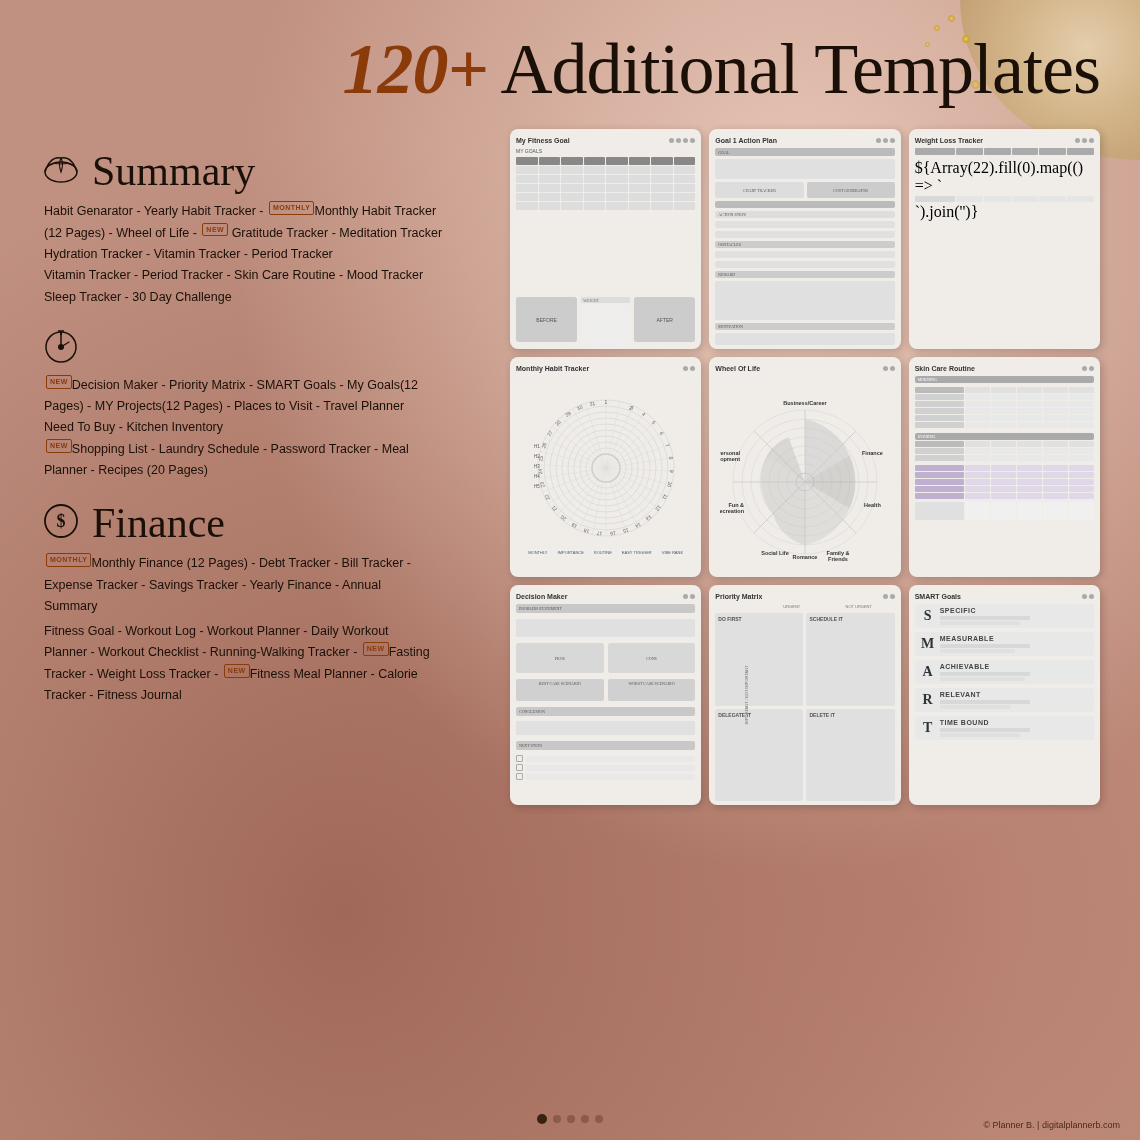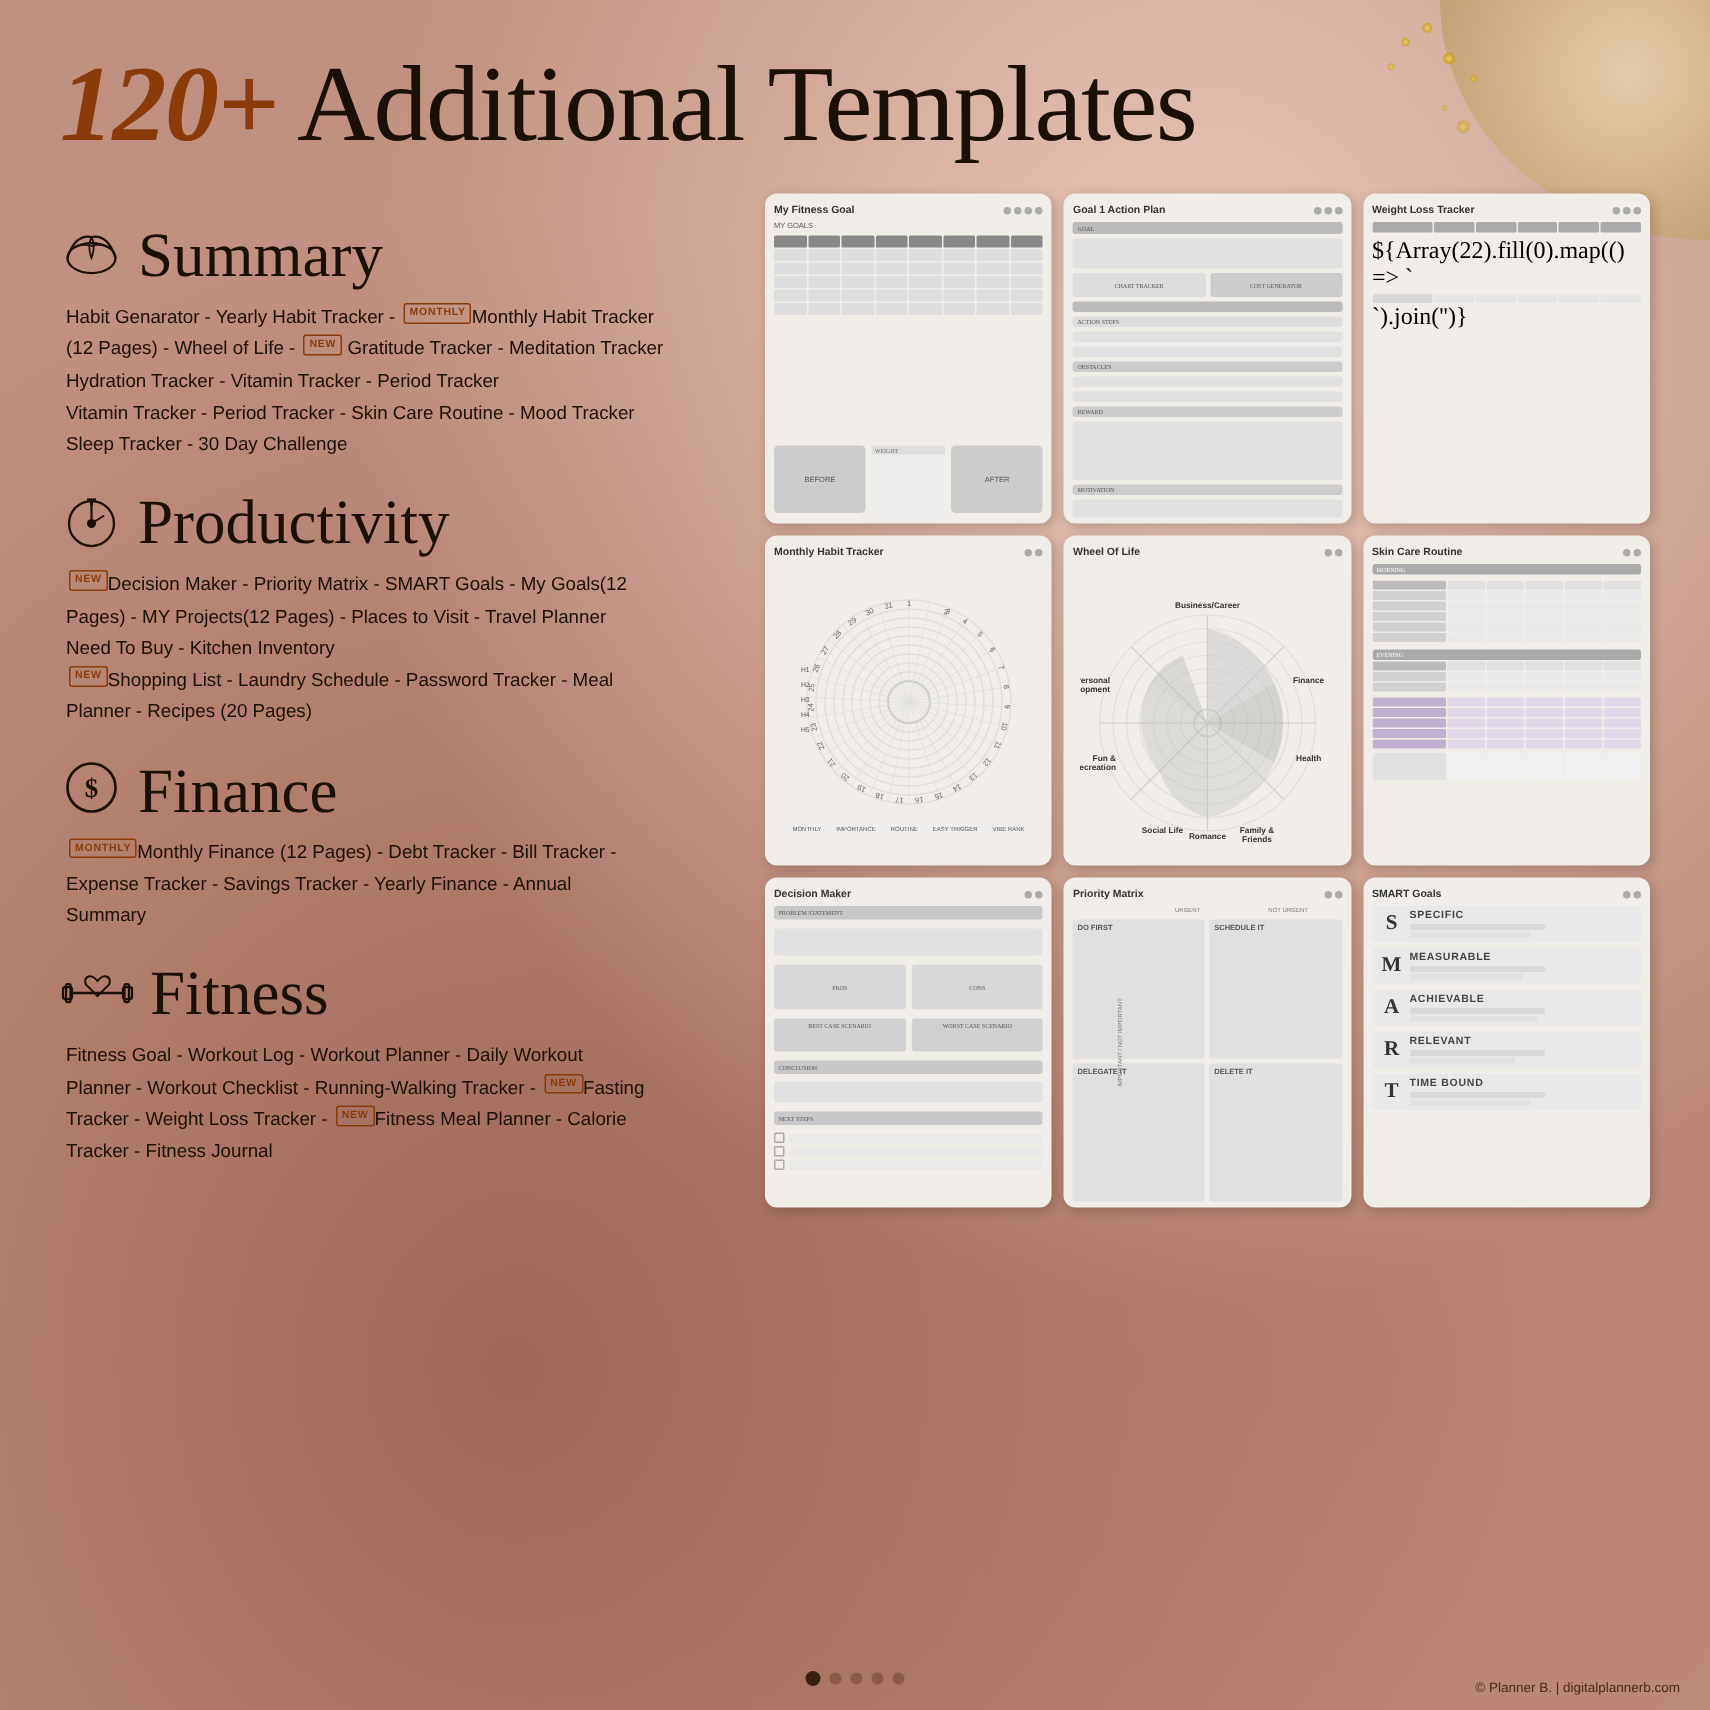--- a/index.html
+++ b/index.html
@@ -37,21 +37,21 @@
     }
 
     .main-content {
       position: absolute;
       inset: 0;
       padding: 30px 40px;
     }
 
     
     .header {
-      text-align: left;
+      text-align: right;
       margin-bottom: 0;
     }
 
     .main-title {
       font-size: 72px;
       line-height: 1.1;
       color: #1a1008;
       font-family: 'Georgia', serif;
       font-weight: normal;
       letter-spacing: -1px;
@@ -448,21 +448,20 @@
         <span class="section-icon">
           <svg width="42" height="38" viewBox="0 0 42 38">
             <circle cx="21" cy="21" r="15" fill="none" stroke="#1a1008" stroke-width="1.5"></circle>
             <circle cx="21" cy="21" r="3" fill="#1a1008"></circle>
             <line x1="21" y1="21" x2="21" y2="9" stroke="#1a1008" stroke-width="1.5" stroke-linecap="round"></line>
             <line x1="21" y1="21" x2="29" y2="16" stroke="#1a1008" stroke-width="1.2" stroke-linecap="round"></line>
             <line x1="21" y1="6" x2="21" y2="9" stroke="#1a1008" stroke-width="2"></line>
             <line x1="18" y1="5" x2="24" y2="5" stroke="#1a1008" stroke-width="1.5"></line>
           </svg>
         </span>
-        <span class="section-title">Productivity</span>
       </div>
       <div class="section-items">
         <span class="badge">NEW</span>Decision Maker - Priority Matrix - SMART Goals - My Goals(12<br>
         Pages) - MY Projects(12 Pages) - Places to Visit - Travel Planner<br>
         Need To Buy - Kitchen Inventory<br>
         <span class="badge">NEW</span>Shopping List - Laundry Schedule - Password Tracker - Meal<br>
         Planner - Recipes (20 Pages)
       </div>
 
       <div class="section-header">
@@ -473,35 +472,20 @@
           </svg>
         </span>
         <span class="section-title">Finance</span>
       </div>
       <div class="section-items">
         <span class="badge">MONTHLY</span>Monthly Finance (12 Pages) - Debt Tracker - Bill Tracker -<br>
         Expense Tracker - Savings Tracker - Yearly Finance - Annual<br>
         Summary
       </div>
 
-      <div class="section-header">
-        <span class="section-icon">
-          <svg width="50" height="38" viewBox="0 0 50 38">
-
-            <rect x="2" y="16" width="6" height="8" rx="1.5" fill="none" stroke="#1a1008" stroke-width="1.5"></rect>
-            <rect x="4" y="14" width="3" height="12" rx="1" fill="none" stroke="#1a1008" stroke-width="1.5"></rect>
-            <rect x="42" y="16" width="6" height="8" rx="1.5" fill="none" stroke="#1a1008" stroke-width="1.5"></rect>
-            <rect x="43" y="14" width="3" height="12" rx="1" fill="none" stroke="#1a1008" stroke-width="1.5"></rect>
-            <line x1="7" y1="20" x2="43" y2="20" stroke="#1a1008" stroke-width="1.8"></line>
-
-            <path d="M25,12 C25,12 22,8 19,9 C16,10 16,14 19,16 L25,22 L31,16 C34,14 34,10 31,9 C28,8 25,12 25,12Z" fill="none" stroke="#1a1008" stroke-width="1.3"></path>
-          </svg>
-        </span>
-        <span class="section-title">Fitness</span>
-      </div>
       <div class="section-items">
         Fitness Goal - Workout Log - Workout Planner - Daily Workout<br>
         Planner - Workout Checklist - Running-Walking Tracker - <span class="badge">NEW</span>Fasting<br>
         Tracker - Weight Loss Tracker - <span class="badge">NEW</span>Fitness Meal Planner - Calorie<br>
         Tracker - Fitness Journal
       </div>
 
     </div>
 
     <div class="right-col">

